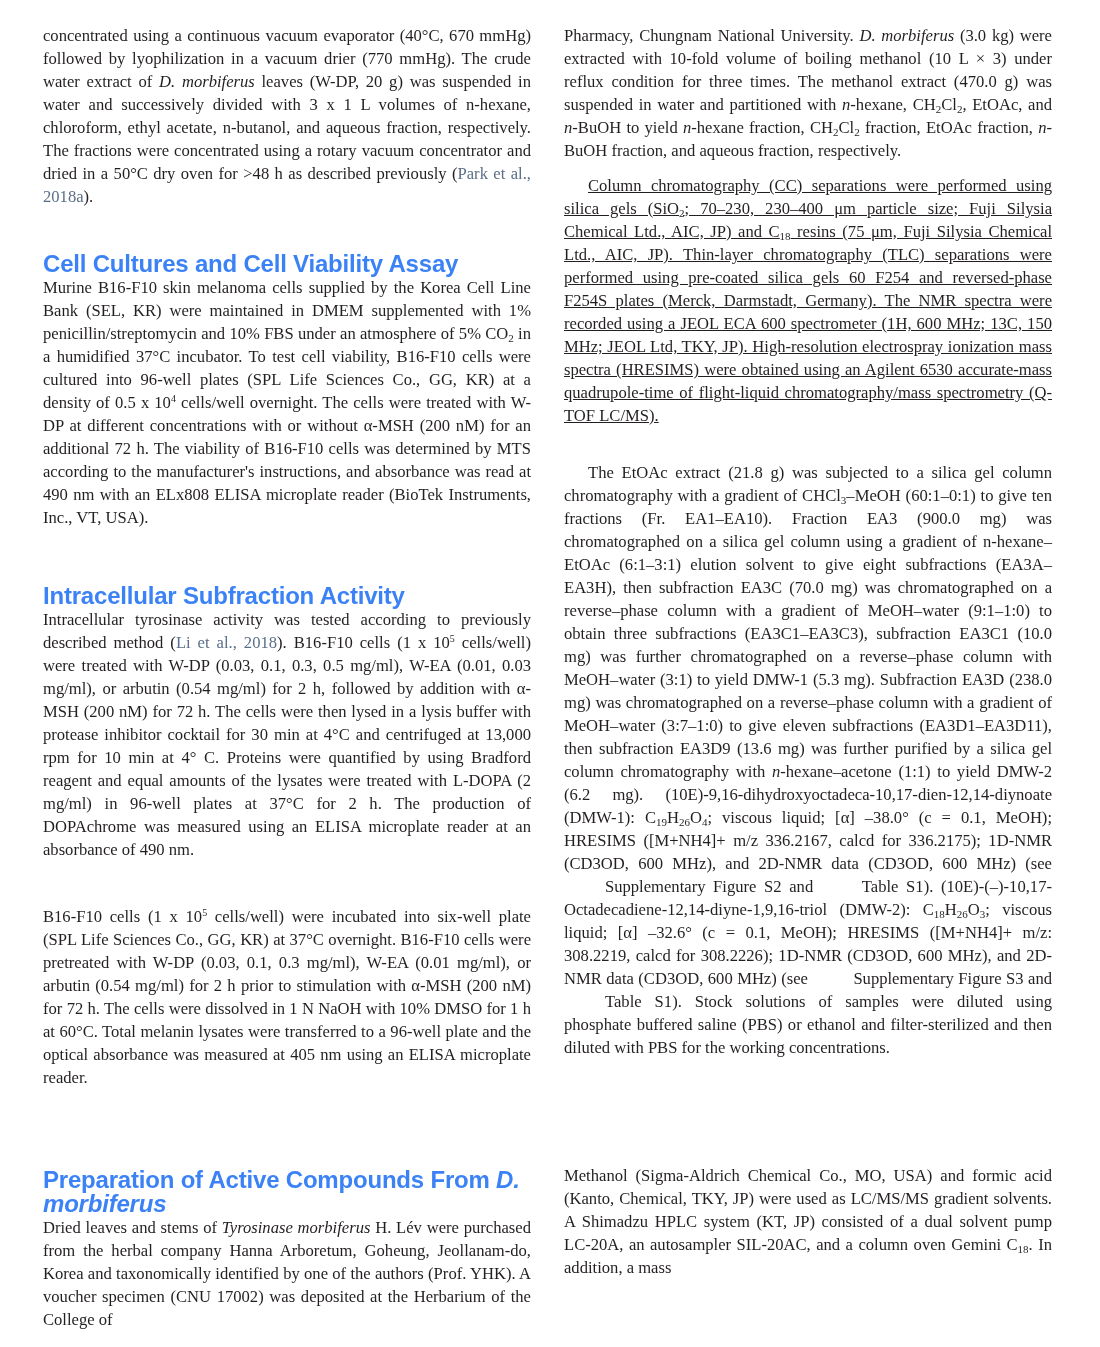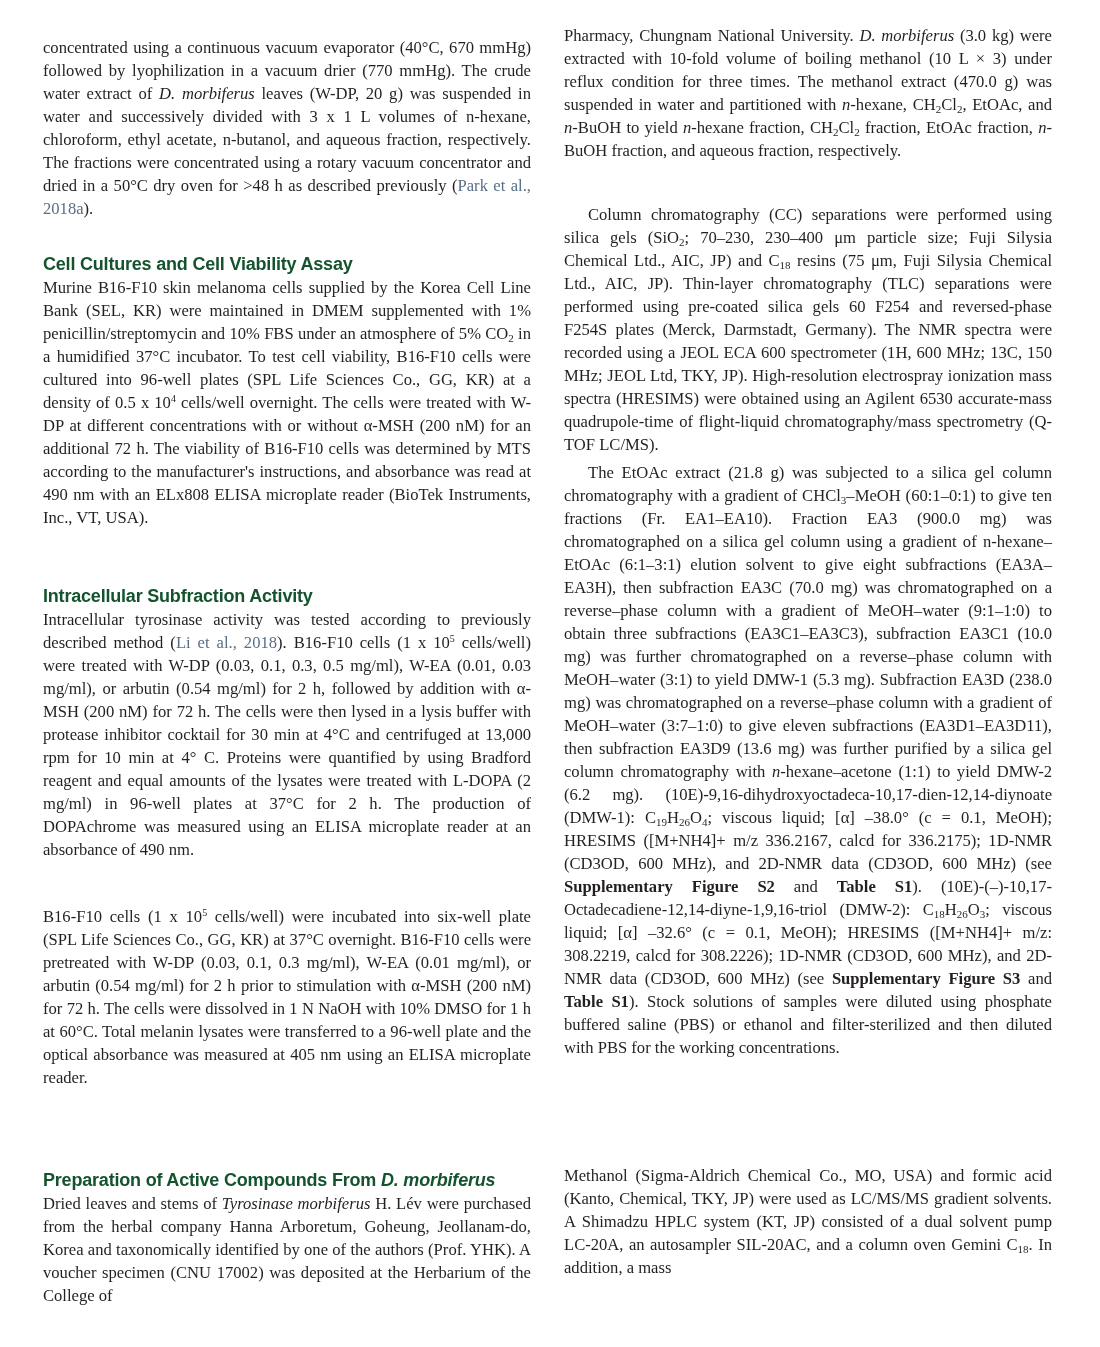--- a/index.html
+++ b/index.html
@@ -2,33 +2,33 @@
 <html><head>
 <meta charset="utf-8">
 <style>
   html, body { margin: 0; padding: 0; background: #ffffff; }
   body { width: 1100px; height: 1347px; position: relative; overflow: hidden; color: #231f20; }
   .col { position: absolute; top: 24px; width: 488px; font-family: "Liberation Serif", serif; font-size: 16.6px; line-height: 23px; }
   .col-left { left: 43px; }
   .col-right { left: 564px; }
   p { margin: 0; text-align: justify; hyphens: none; }
   p.indent { text-indent: 24px; }
-  h2 { font-family: "Liberation Sans", sans-serif; font-weight: bold; font-size: 18px; line-height: 24px; margin: 0; color: #14532d; letter-spacing: -0.2px; }
+  h2 { font-family: "Liberation Sans", sans-serif; font-weight: bold; font-size: 24px; line-height: 24px; margin: 0; color: #3b82f6; letter-spacing: -0.2px; }
   .cite { color: #5a6f87; }
   .ital { font-style: italic; }
-  .bold { font-weight: bold; }
+  .bold { font-weight: normal; margin-left: 41px; }
   sup { font-size: 10px; line-height: 0; vertical-align: 6px; }
   sub { font-size: 11px; line-height: 0; vertical-align: -3px; }
   .abs { position: absolute; left: 0; width: 488px; }
 </style>
 </head>
 <body>
 
 <div class="col col-left">
-  <div class="abs" style="top:12px;">
+  <div class="abs" style="top:0;">
     <p>
       <span>concentrated using a continuous vacuum evaporator (40°C, 670 mmHg) followed by lyophilization in a vacuum drier (770 mmHg). The crude water extract of </span><span class="ital">D. morbiferus</span><span> leaves (W-DP, 20 g) was suspended in water and successively divided with 3 x 1 L volumes of n-hexane, chloroform, ethyl acetate, n-butanol, and aqueous fraction, respectively. The fractions were concentrated using a rotary vacuum concentrator and dried in a 50°C dry oven for &gt;48 h as described previously (</span><span class="cite">Park et al., 2018a</span><span>).</span>
     </p>
   </div>
 
   <div class="abs" style="top:228px;">
     <h2>Cell Cultures and Cell Viability Assay</h2>
     <p>
       <span>Murine B16-F10 skin melanoma cells supplied by the Korea Cell Line Bank (SEL, KR) were maintained in DMEM supplemented with 1% penicillin/streptomycin and 10% FBS under an atmosphere of 5% CO</span><sub>2</sub><span> in a humidified 37°C incubator. To test cell viability, B16-F10 cells were cultured into 96-well plates (SPL Life Sciences Co., GG, KR) at a density of 0.5 x 10</span><sup>4</sup><span> cells/well overnight. The cells were treated with W-DP at different concentrations with or without α-MSH (200 nM) for an additional 72 h. The viability of B16-F10 cells was determined by MTS according to the manufacturer's instructions, and absorbance was read at 490 nm with an ELx808 ELISA microplate reader (BioTek Instruments, Inc., VT, USA).</span>
     </p>
@@ -55,21 +55,21 @@
   </div>
 </div>
 
 <div class="col col-right">
   <div class="abs" style="top:0;">
     <p>
       <span>Pharmacy, Chungnam National University. </span><span class="ital">D. morbiferus</span><span> (3.0 kg) were extracted with 10-fold volume of boiling methanol (10 L × 3) under reflux condition for three times. The methanol extract (470.0 g) was suspended in water and partitioned with </span><span class="ital">n</span><span>-hexane, CH</span><sub>2</sub><span>Cl</span><sub>2</sub><span>, EtOAc, and </span><span class="ital">n</span><span>-BuOH to yield </span><span class="ital">n</span><span>-hexane fraction, CH</span><sub>2</sub><span>Cl</span><sub>2</sub><span> fraction, EtOAc fraction, </span><span class="ital">n</span><span>-BuOH fraction, and aqueous fraction, respectively.</span>
     </p>
   </div>
 
-  <div class="abs" style="top:179px;">
+  <div class="abs" style="top:150px;text-decoration:underline;">
     <p class="indent">
       <span>Column chromatography (CC) separations were performed using silica gels (SiO</span><sub>2</sub><span>; 70–230, 230–400 μm particle size; Fuji Silysia Chemical Ltd., AIC, JP) and C</span><sub>18</sub><span> resins (75 μm, Fuji Silysia Chemical Ltd., AIC, JP). Thin-layer chromatography (TLC) separations were performed using pre-coated silica gels 60 F254 and reversed-phase F254S plates (Merck, Darmstadt, Germany). The NMR spectra were recorded using a JEOL ECA 600 spectrometer (1H, 600 MHz; 13C, 150 MHz; JEOL Ltd, TKY, JP). High-resolution electrospray ionization mass spectra (HRESIMS) were obtained using an Agilent 6530 accurate-mass quadrupole-time of flight-liquid chromatography/mass spectrometry (Q-TOF LC/MS).</span>
     </p>
   </div>
 
   <div class="abs" style="top:437px;">
     <p class="indent">
       <span>The EtOAc extract (21.8 g) was subjected to a silica gel column chromatography with a gradient of CHCl</span><sub>3</sub><span>–MeOH (60:1–0:1) to give ten fractions (Fr. EA1–EA10). Fraction EA3 (900.0 mg) was chromatographed on a silica gel column using a gradient of n-hexane–EtOAc (6:1–3:1) elution solvent to give eight subfractions (EA3A–EA3H), then subfraction EA3C (70.0 mg) was chromatographed on a reverse–phase column with a gradient of MeOH–water (9:1–1:0) to obtain three subfractions (EA3C1–EA3C3), subfraction EA3C1 (10.0 mg) was further chromatographed on a reverse–phase column with MeOH–water (3:1) to yield DMW-1 (5.3 mg). Subfraction EA3D (238.0 mg) was chromatographed on a reverse–phase column with a gradient of MeOH–water (3:7–1:0) to give eleven subfractions (EA3D1–EA3D11), then subfraction EA3D9 (13.6 mg) was further purified by a silica gel column chromatography with </span><span class="ital">n</span><span>-hexane–acetone (1:1) to yield DMW-2 (6.2 mg). (10E)-9,16-dihydroxyoctadeca-10,17-dien-12,14-diynoate (DMW-1): C</span><sub>19</sub><span>H</span><sub>26</sub><span>O</span><sub>4</sub><span>; viscous liquid; [α] –38.0° (c = 0.1, MeOH); HRESIMS ([M+NH4]+ m/z 336.2167, calcd for 336.2175); 1D-NMR (CD3OD, 600 MHz), and 2D-NMR data (CD3OD, 600 MHz) (see </span><span class="bold">Supplementary Figure S2</span><span> and </span><span class="bold">Table S1</span><span>). (10E)-(–)-10,17-Octadecadiene-12,14-diyne-1,9,16-triol (DMW-2): C</span><sub>18</sub><span>H</span><sub>26</sub><span>O</span><sub>3</sub><span>; viscous liquid; [α] –32.6° (c = 0.1, MeOH); HRESIMS ([M+NH4]+ m/z: 308.2219, calcd for 308.2226); 1D-NMR (CD3OD, 600 MHz), and 2D-NMR data (CD3OD, 600 MHz) (see </span><span class="bold">Supplementary Figure S3</span><span> and </span><span class="bold">Table S1</span><span>). Stock solutions of samples were diluted using phosphate buffered saline (PBS) or ethanol and filter-sterilized and then diluted with PBS for the working concentrations.</span>
     </p>
   </div>

